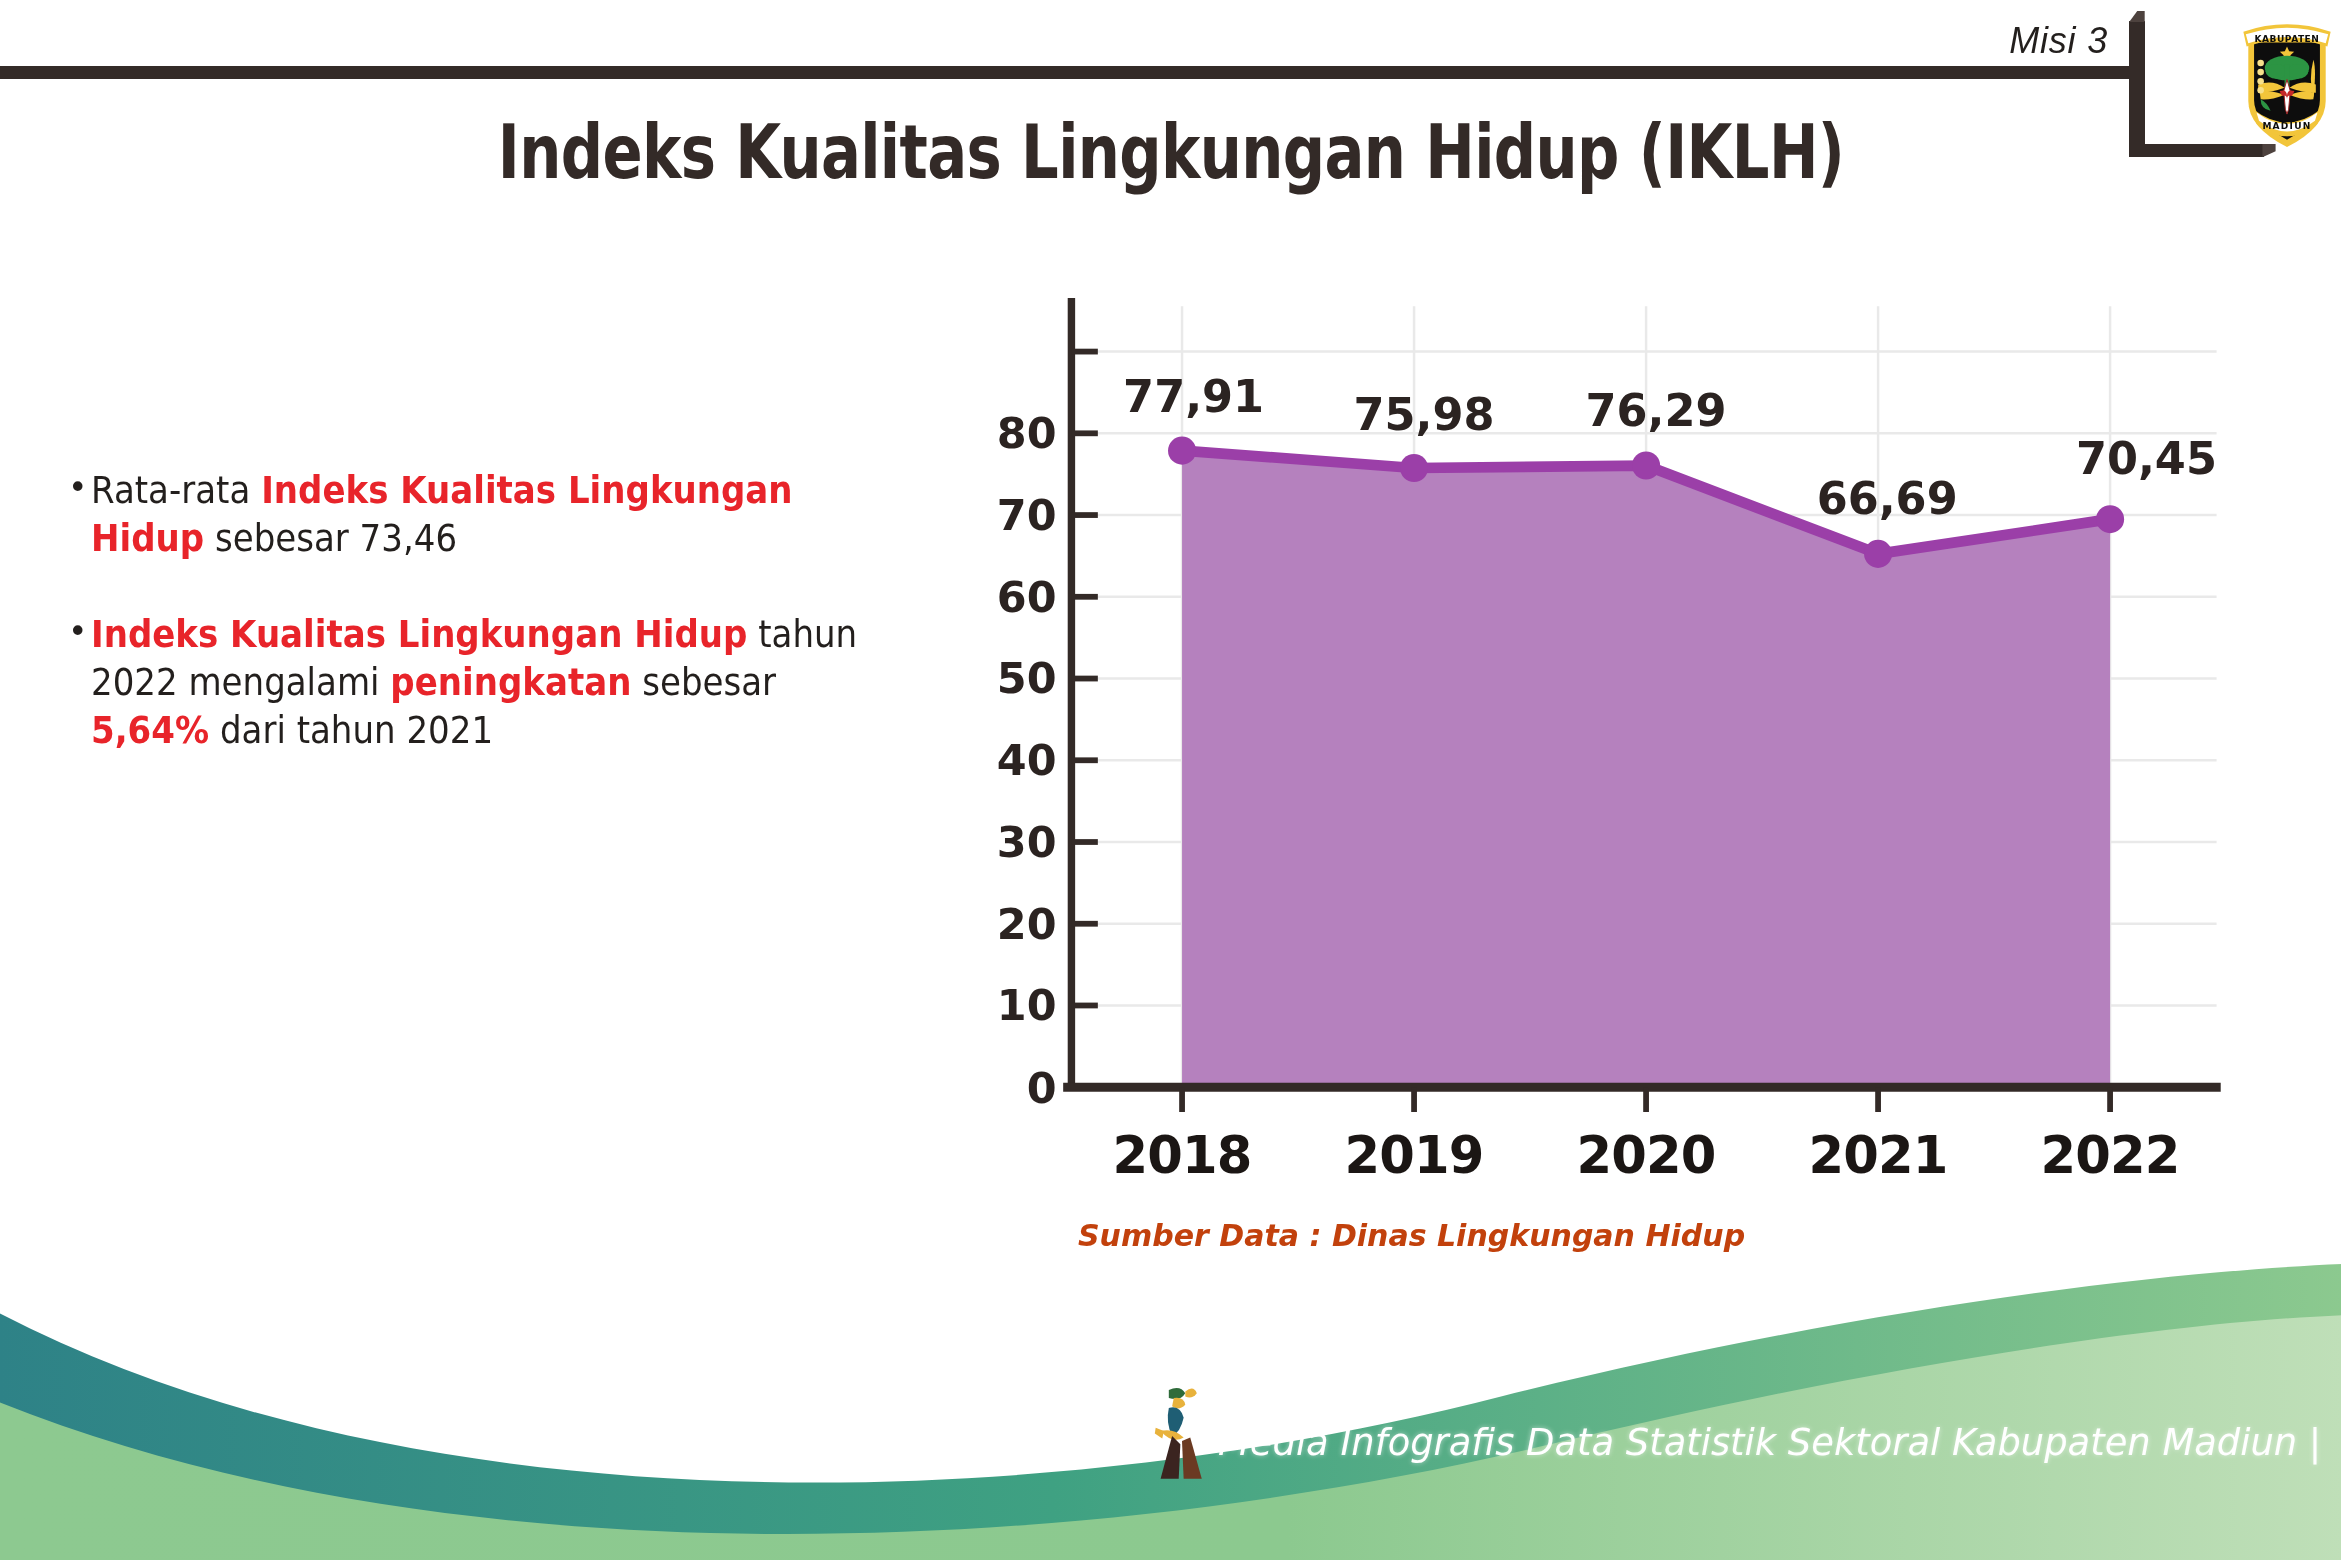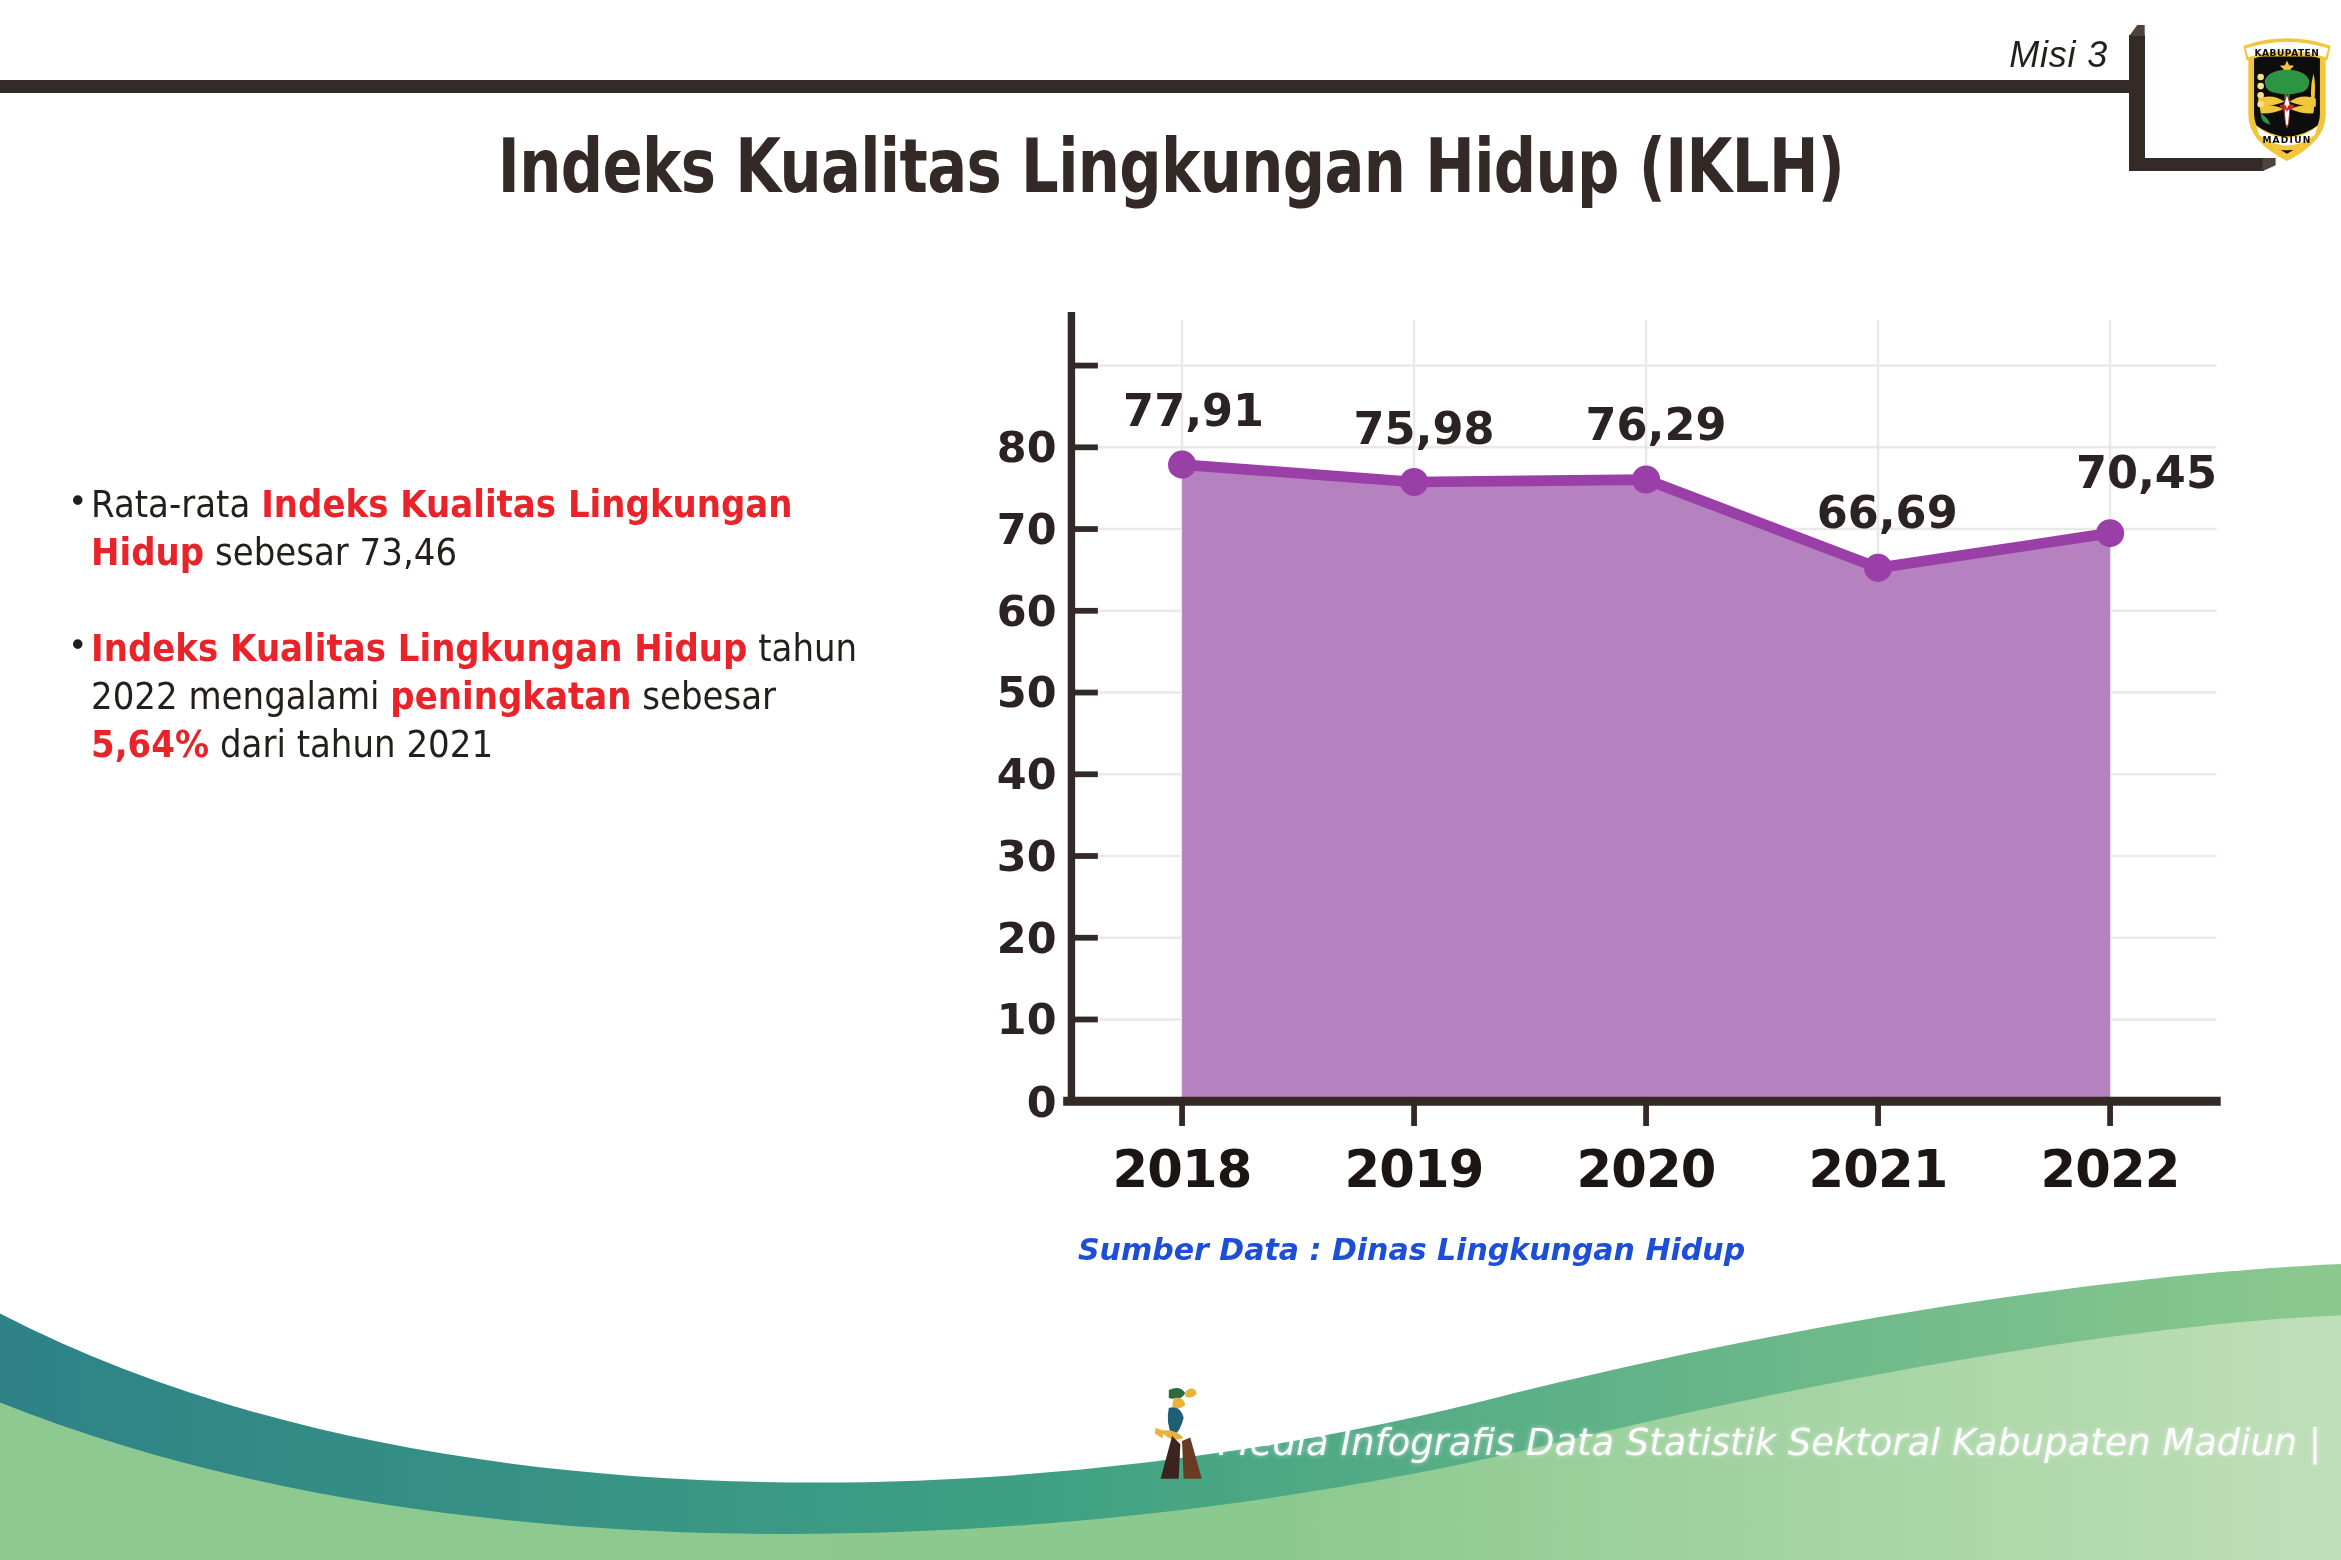--- a/index.html
+++ b/index.html
@@ -1,21 +1,21 @@
 <!DOCTYPE html>
 <html style="font-size:13.2px"><head>
 <meta charset="utf-8">
 <title>Indeks Kualitas Lingkungan Hidup (IKLH)</title>
 <style>
   html,body{margin:0;padding:0;background:#ffffff;}
   body{
     width:2342px;height:1561px;position:relative;overflow:hidden;
     font-family:"Liberation Sans", sans-serif;
   }
-  .slide{position:absolute;inset:0;background:#fff;overflow:hidden;margin-top:14px;}
+  .slide{position:absolute;inset:0;background:#fff;overflow:hidden;}
 
   
   .header-rule{
     position:absolute;left:0;top:66px;width:2129px;height:13.2px;
     background:#342B28;
   }
   .header-bracket-v{
     position:absolute;left:2129px;top:20.6px;width:15.7px;height:136px;
     background:#342B28;
   }
@@ -89,21 +89,21 @@
     font-family:"DejaVu Sans", sans-serif;font-weight:700;font-size:62px;
     fill:#1b1614;text-anchor:middle;letter-spacing:-1px;
   }
   .dlab{
     font-family:"DejaVu Sans", sans-serif;font-weight:700;font-size:54px;
     fill:#2b2321;text-anchor:middle;
   }
   .source{
     position:absolute;left:1078px;top:1218px;
     font-family:"DejaVu Sans", sans-serif;font-style:italic;font-weight:700;
-    font-size:30px;color:#1d4ed8;white-space:nowrap;
+    font-size:30px;color:#c2410c;white-space:nowrap;
   }
 
   
   .footer{position:absolute;left:0;bottom:0;width:2342px;height:297px;}
   .footer svg{width:100%;height:100%;display:block;}
   .footer-text{
     position:absolute;left:1218px;bottom:97px;
     font-family:"DejaVu Sans", sans-serif;font-style:italic;font-weight:400;
     font-size:38px;color:#ffffff;white-space:nowrap;
     text-shadow:0 0 5px rgba(255,255,255,.55);

